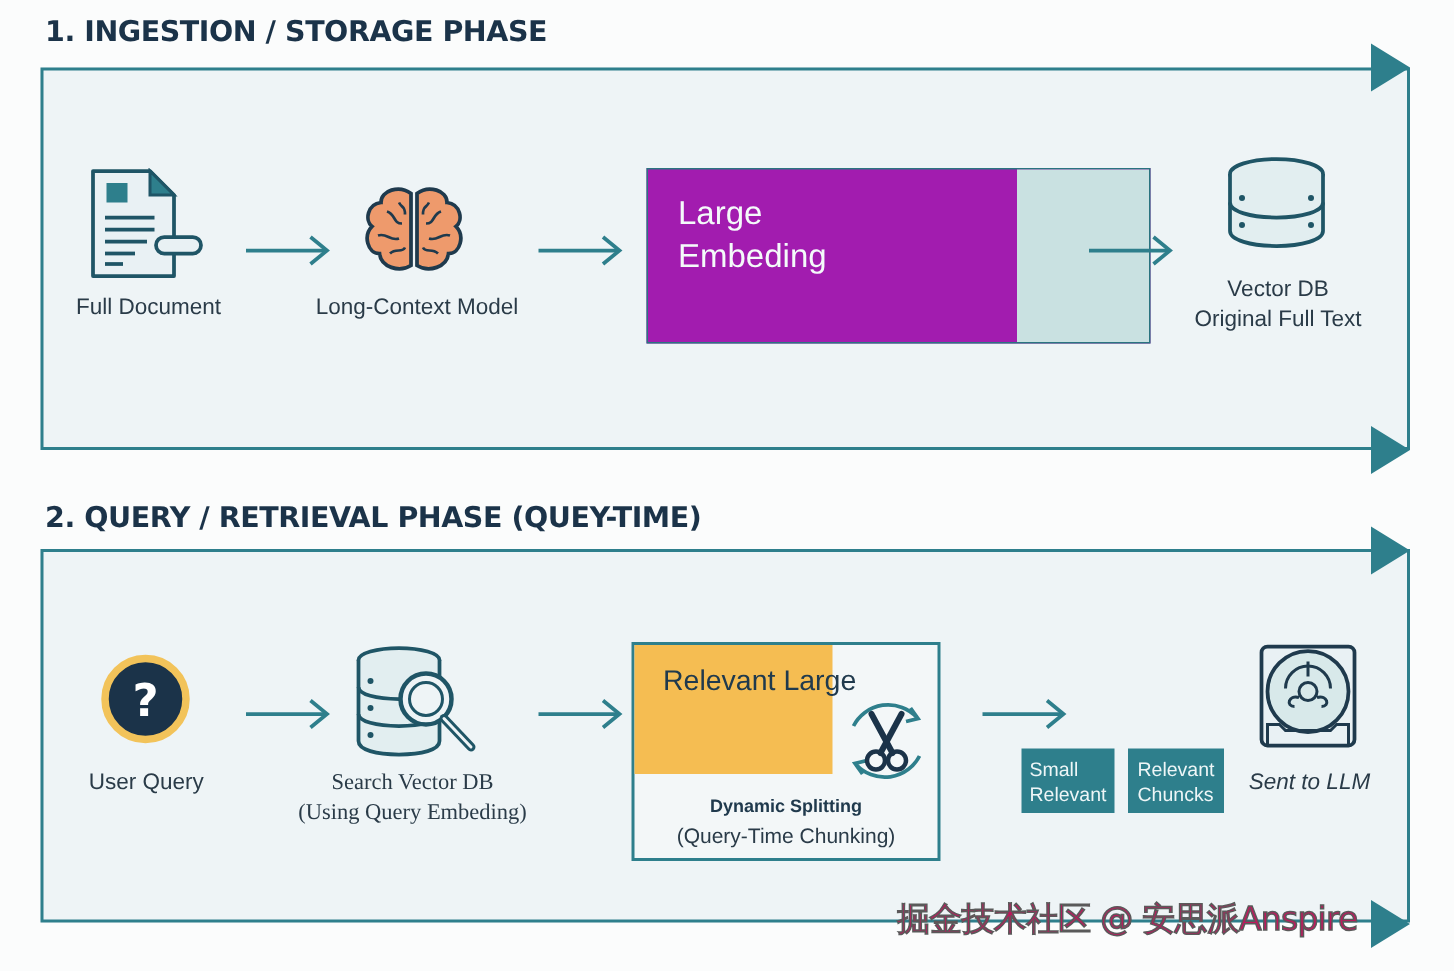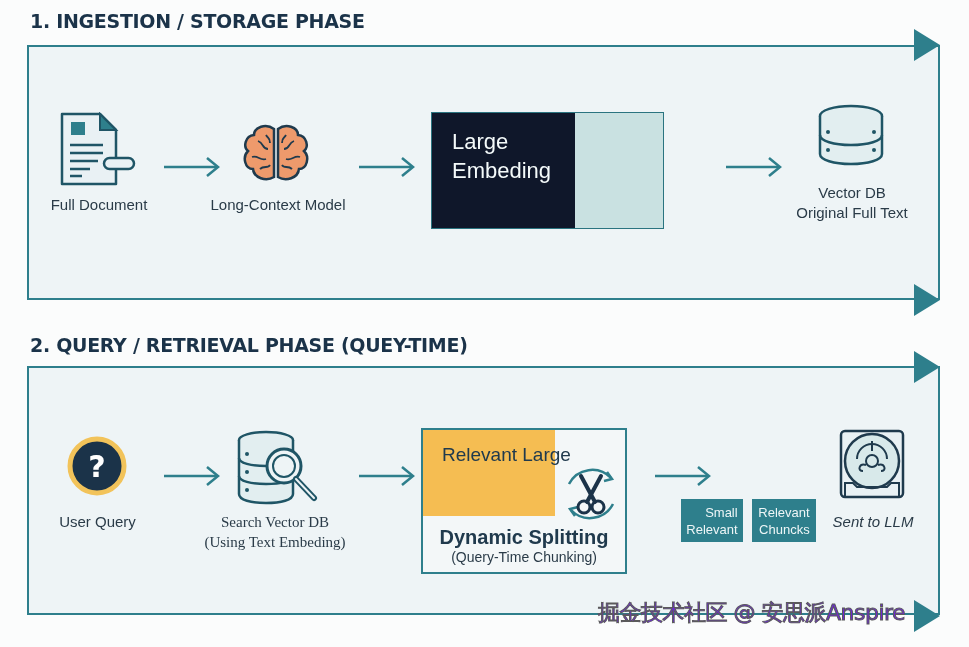--- a/index.html
+++ b/index.html
@@ -3,28 +3,28 @@
 <meta charset="utf-8">
 <style>
   html,body{margin:0;padding:0;}
   body{width:969px;height:647px;background:#fbfcfc;position:relative;overflow:hidden;font-family:"Liberation Sans",sans-serif;color:#1f3a4d;}
   .phase-title{position:absolute;left:30px;font-family:"DejaVu Sans",sans-serif;font-weight:bold;font-size:19px;color:#1b3349;letter-spacing:-0.3px;text-align:center;}
   .panel{position:absolute;left:27px;width:913px;background:#eef4f6;border:2.5px solid #2e7f8c;border-right:2.5px solid #2e7f8c;box-sizing:border-box;}
   .tri{position:absolute;width:0;height:0;border-top:16px solid transparent;border-bottom:16px solid transparent;border-left:26px solid #2e7f8c;}
   .label{position:absolute;font-size:15px;color:#2a3b48;text-align:center;line-height:20px;white-space:nowrap;}
   .arrow{position:absolute;}
   .abs{position:absolute;}
-  .embed-box{position:absolute;left:431px;top:112px;width:233px;height:117px;background:#0f172a;border:1.5px solid #2a7480;box-sizing:border-box;}
+  .embed-box{position:absolute;left:431px;top:112px;width:336px;height:117px;background:#a21caf;border:1.5px solid #2a7480;box-sizing:border-box;}
   .embed-light{position:absolute;right:0;top:0;width:88px;height:100%;background:#c9e1e1;}
   .embed-text{position:absolute;left:20px;top:14px;color:#f4fafa;font-size:22px;line-height:29px;white-space:nowrap;}
   .seg-box{position:absolute;left:421px;top:428px;width:206px;height:146px;background:#f3f7f8;border:2px solid #2e7f8c;box-sizing:border-box;}
   .seg-yellow{position:absolute;left:0;top:0;width:132px;height:86px;background:#f5bd52;}
   .seg-text{position:absolute;left:19px;top:12px;font-size:19px;line-height:26px;color:#203a4d;white-space:nowrap;}
-  .chunk{position:absolute;top:499px;height:43px;background:#2e7f8c;color:#eef6f7;font-size:13px;line-height:17px;text-align:right;display:flex;align-items:center;justify-content:center;}
-  .watermark{position:absolute;left:598px;top:598px;font-size:22px;color:#6d28d9;-webkit-text-stroke:1px #5a5a5a;font-family:"DejaVu Sans",sans-serif;letter-spacing:-0.5px;white-space:nowrap;}
+  .chunk{position:absolute;top:499px;height:43px;background:#2e7f8c;color:#eef6f7;font-size:13px;line-height:17px;text-align:left;display:flex;align-items:center;justify-content:center;}
+  .watermark{position:absolute;left:598px;top:598px;font-size:22px;color:#be185d;-webkit-text-stroke:1px #5a5a5a;font-family:"DejaVu Sans",sans-serif;letter-spacing:-0.5px;white-space:nowrap;}
 </style>
 </head>
 <body>
 
 <div class="phase-title" style="top:10px;">1. INGESTION / STORAGE PHASE</div>
 <div class="panel" style="top:45px;height:255px;"></div>
 <div class="tri" style="left:914px;top:29px;"></div>
 <div class="tri" style="left:914px;top:284px;"></div>
 
 <svg class="abs" style="left:58px;top:112px;" width="80" height="78" viewBox="0 0 80 78">
@@ -109,21 +109,21 @@
   <circle cx="11" cy="24" r="2" fill="#1f5566"></circle>
     <circle cx="11" cy="42" r="2" fill="#1f5566"></circle>
     <circle cx="11" cy="60" r="2" fill="#1f5566"></circle>
   <circle cx="48" cy="36" r="17" fill="#eef4f6" stroke="#1f5566" stroke-width="3"></circle>
   <circle cx="48" cy="36" r="11" fill="none" stroke="#1f5566" stroke-width="2"></circle>
   <line x1="60" y1="49" x2="78" y2="68" stroke="#1f5566" stroke-width="6" stroke-linecap="round"></line>
   <line x1="60" y1="49" x2="78" y2="68" stroke="#eef4f6" stroke-width="2" stroke-linecap="round"></line>
 </svg>
 <div class="label" style="left:186px;top:512px;width:178px;font-family:Liberation Serif, serif;">
   <div>Search Vector DB</div>
-  <div>(Using Text Embeding)</div>
+  <div>(Using Query Embeding)</div>
 </div>
 
 <svg class="arrow" style="left:357px;top:465px;" width="60" height="22" viewBox="0 0 60 22">
   <line x1="2" y1="11" x2="55" y2="11" stroke="#2e7f8c" stroke-width="2.5"></line>
   <polyline points="45,2 56,11 45,20" fill="none" stroke="#2e7f8c" stroke-width="2.5"></polyline>
 </svg>
 
 <div class="seg-box">
   <div class="seg-yellow"></div>
   <div class="seg-text">
@@ -133,21 +133,21 @@
     <path d="M52 14 A26 26 0 0 0 10 20" fill="none" stroke="#2e7f8c" stroke-width="2.5"></path>
     <polyline points="48,8 53,15 45,17" fill="none" stroke="#2e7f8c" stroke-width="2.5"></polyline>
     <path d="M12 46 A26 26 0 0 0 54 40" fill="none" stroke="#2e7f8c" stroke-width="2.5"></path>
     <polyline points="16,52 11,45 19,43" fill="none" stroke="#2e7f8c" stroke-width="2.5"></polyline>
     <path d="M22 12 L36 38" stroke="#1b3349" stroke-width="4" stroke-linecap="round"></path>
     <path d="M42 12 L28 38" stroke="#1b3349" stroke-width="4" stroke-linecap="round"></path>
     <circle cx="25" cy="43" r="6" fill="none" stroke="#1b3349" stroke-width="3"></circle>
     <circle cx="39" cy="43" r="6" fill="none" stroke="#1b3349" stroke-width="3"></circle>
   </svg>
   <div class="abs" style="left:0;top:96px;width:100%;text-align:center;">
-    <div style="font-size:20px;font-weight:bold;color:#203a4d;line-height:22px;">Dynamic Splitting</div>
+    <div style="font-size:12px;font-weight:bold;color:#203a4d;line-height:22px;">Dynamic Splitting</div>
     <div style="font-size:14px;color:#2a3b48;line-height:18px;">(Query-Time Chunking)</div>
   </div>
 </div>
 
 <svg class="arrow" style="left:653px;top:465px;" width="60" height="22" viewBox="0 0 60 22">
   <line x1="2" y1="11" x2="55" y2="11" stroke="#2e7f8c" stroke-width="2.5"></line>
   <polyline points="45,2 56,11 45,20" fill="none" stroke="#2e7f8c" stroke-width="2.5"></polyline>
 </svg>
 
 <div class="chunk" style="left:681px;width:62px;">

